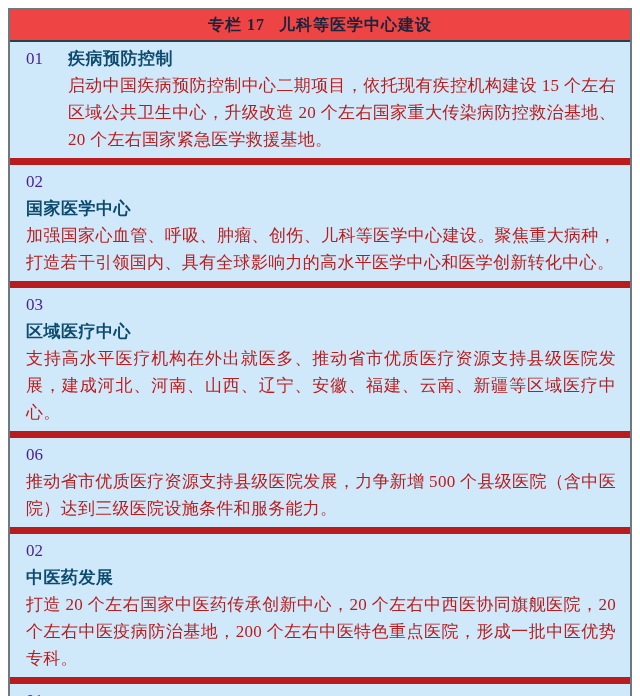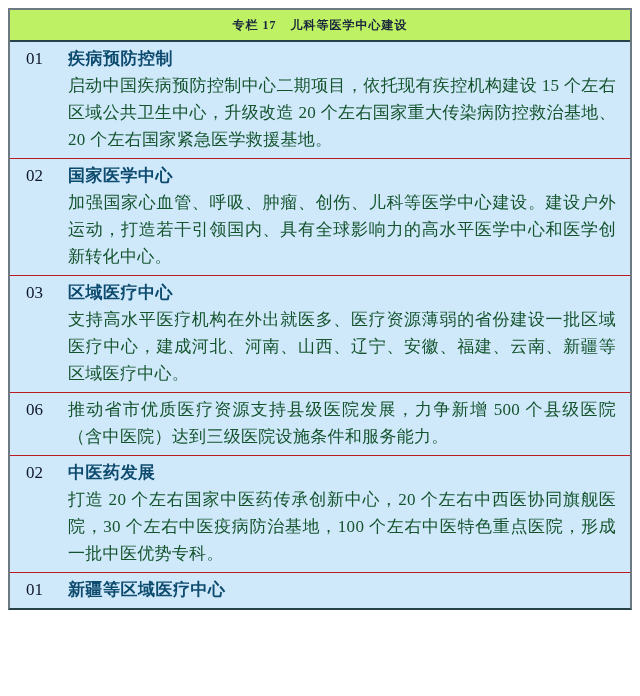--- a/index.html
+++ b/index.html
@@ -20,67 +20,68 @@
     padding: 8px 8px 4px 8px;
   }
   .panel {
     box-sizing: border-box;
     width: 624px;
     border: 2px solid #6e7880;
     border-bottom: 2px solid #274249;
     background: #cfe9fb;
   }
   .panel-header {
-    background: #bef264;
+    background: #ef4444;
     border-bottom: 2px solid #274249;
     text-align: center;
     font-weight: bold;
-    font-size: 12px;
+    font-size: 16px;
     line-height: 30px;
     height: 30px;
     color: #18253c;
     letter-spacing: 1px;
     display: flex;
     justify-content: center;
     align-items: center;
     gap: 14px;
   }
   .item {
     display: flex;
     padding: 3px 14px 5px 16px;
     background: #cfe9fb;
   }
   .item + .item {
-    border-top: 1px solid #b91c1c;
+    border-top: 7px solid #b91c1c;
+    flex-direction: column;
   }
   .num {
     width: 28px;
     flex-shrink: 0;
     margin-right: 14px;
     font-size: 17px;
     line-height: 27px;
-    color: #0f172a;
+    color: #4c1d95;
   }
   .content {
     flex: 1;
     min-width: 0;
   }
   .item-title {
     font-weight: bold;
     font-size: 17px;
     line-height: 27px;
     color: #0c4a6e;
     letter-spacing: 0.5px;
   }
   .item-body {
     font-size: 17px;
     line-height: 27px;
     text-align: justify;
     text-justify: inter-ideograph;
-    color: #14532d;
+    color: #b91c1c;
     letter-spacing: 0.3px;
   }
 </style>
 </head>
 <body>
 
 <div class="page">
   <div class="panel">
 
     <div class="panel-header">
@@ -93,44 +94,44 @@
       <div class="content">
         <div class="item-title">疾病预防控制</div>
         <div class="item-body">启动中国疾病预防控制中心二期项目，依托现有疾控机构建设 15 个左右区域公共卫生中心，升级改造 20 个左右国家重大传染病防控救治基地、20 个左右国家紧急医学救援基地。</div>
       </div>
     </div>
 
     <div class="item">
       <div class="num">02</div>
       <div class="content">
         <div class="item-title">国家医学中心</div>
-        <div class="item-body">加强国家心血管、呼吸、肿瘤、创伤、儿科等医学中心建设。建设户外运动，打造若干引领国内、具有全球影响力的高水平医学中心和医学创新转化中心。</div>
+        <div class="item-body">加强国家心血管、呼吸、肿瘤、创伤、儿科等医学中心建设。聚焦重大病种，打造若干引领国内、具有全球影响力的高水平医学中心和医学创新转化中心。</div>
       </div>
     </div>
 
     <div class="item">
       <div class="num">03</div>
       <div class="content">
         <div class="item-title">区域医疗中心</div>
-        <div class="item-body">支持高水平医疗机构在外出就医多、医疗资源薄弱的省份建设一批区域医疗中心，建成河北、河南、山西、辽宁、安徽、福建、云南、新疆等区域医疗中心。</div>
+        <div class="item-body">支持高水平医疗机构在外出就医多、推动省市优质医疗资源支持县级医院发展，建成河北、河南、山西、辽宁、安徽、福建、云南、新疆等区域医疗中心。</div>
       </div>
     </div>
 
     <div class="item">
       <div class="num">06</div>
       <div class="content">
         <div class="item-body">推动省市优质医疗资源支持县级医院发展，力争新增 500 个县级医院（含中医院）达到三级医院设施条件和服务能力。</div>
       </div>
     </div>
 
     <div class="item">
       <div class="num">02</div>
       <div class="content">
         <div class="item-title">中医药发展</div>
-        <div class="item-body">打造 20 个左右国家中医药传承创新中心，20 个左右中西医协同旗舰医院，30 个左右中医疫病防治基地，100 个左右中医特色重点医院，形成一批中医优势专科。</div>
+        <div class="item-body">打造 20 个左右国家中医药传承创新中心，20 个左右中西医协同旗舰医院，20 个左右中医疫病防治基地，200 个左右中医特色重点医院，形成一批中医优势专科。</div>
       </div>
     </div>
 
     <div class="item">
       <div class="num">01</div>
       <div class="content">
         <div class="item-title">新疆等区域医疗中心</div>
       </div>
     </div>
 

